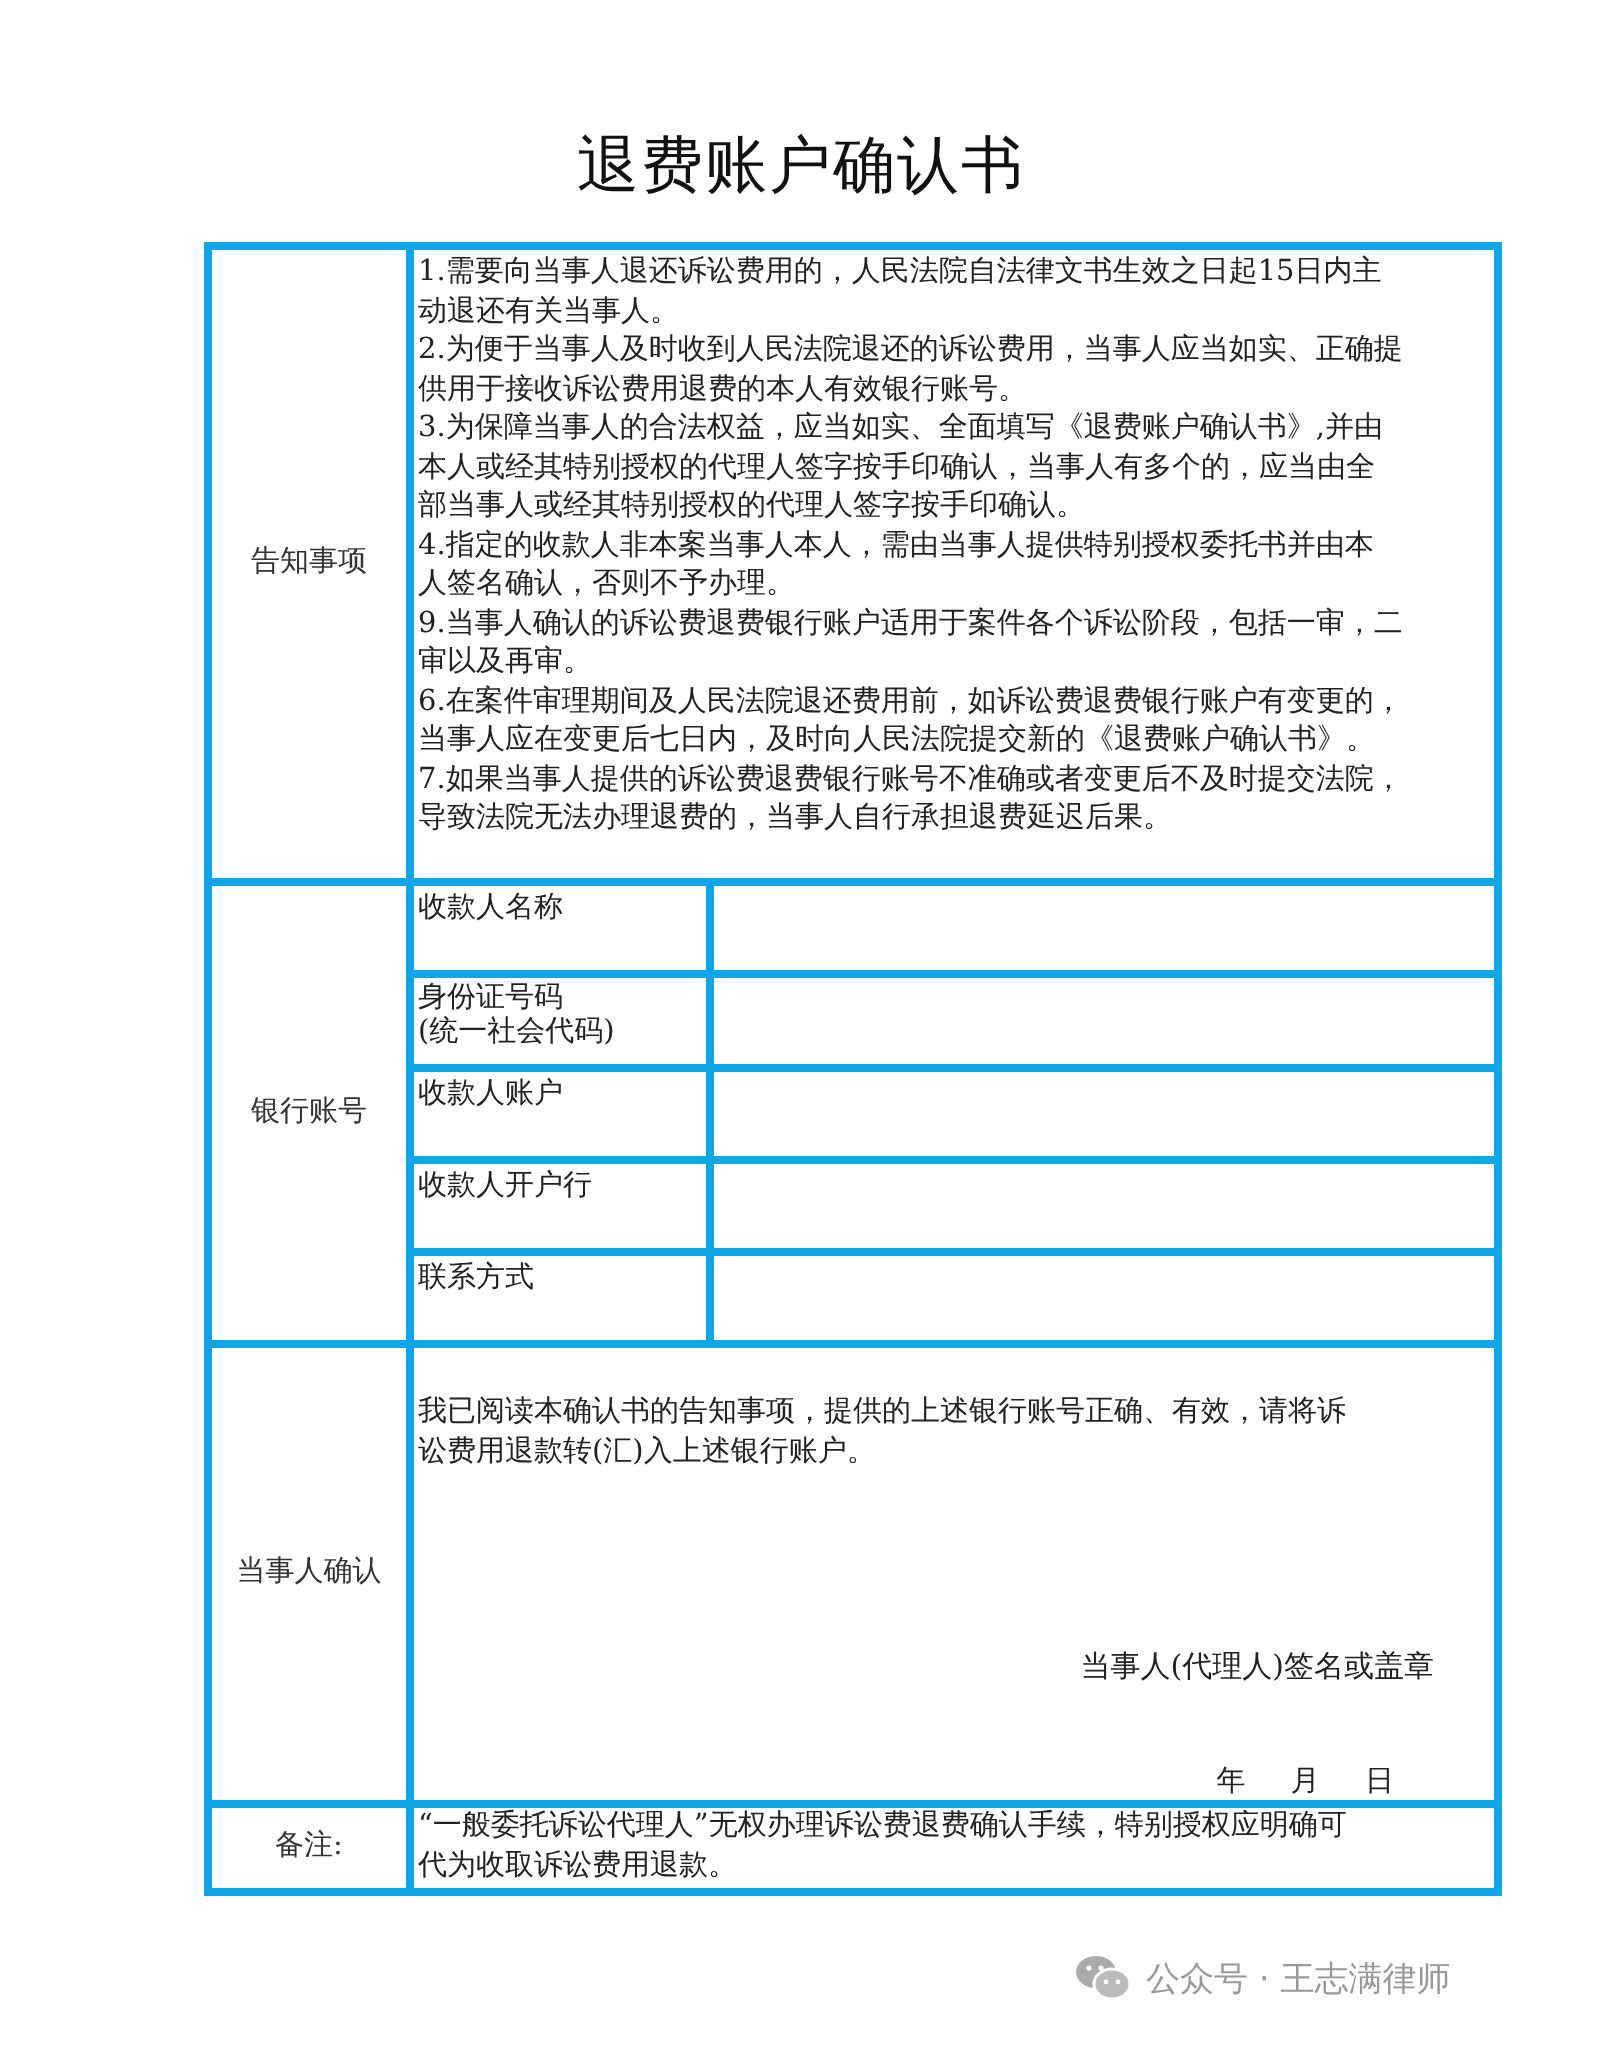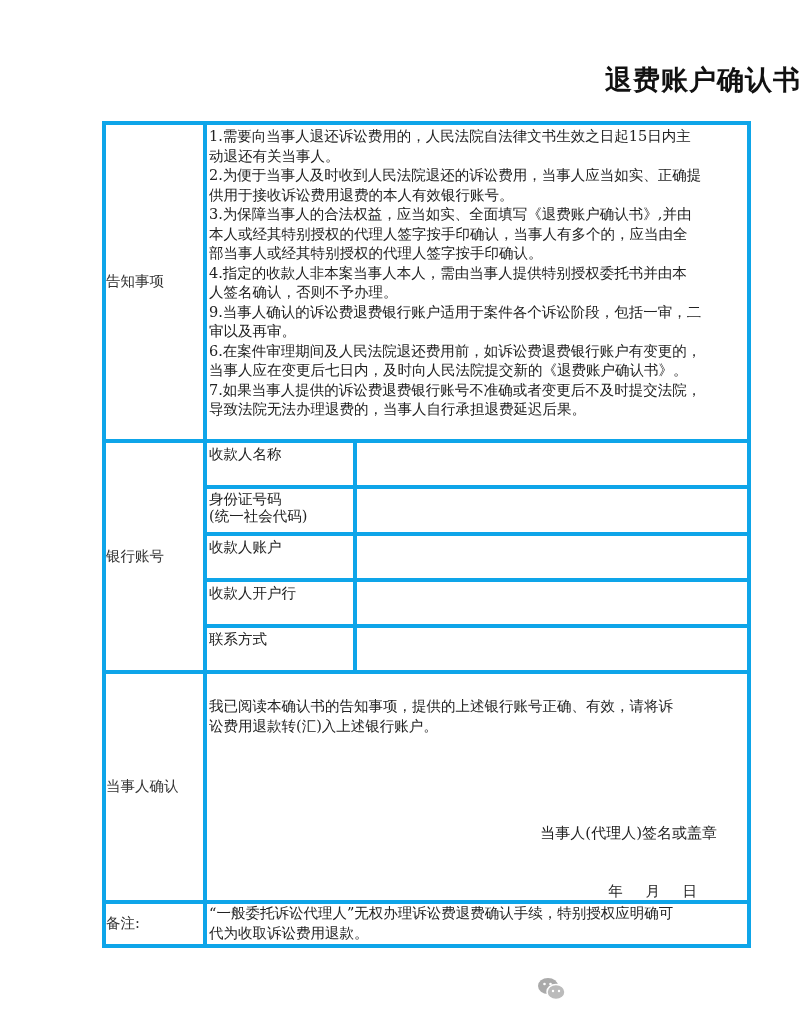--- a/index.html
+++ b/index.html
@@ -1,25 +1,25 @@
 <!DOCTYPE html>
 <html><head>
 <meta charset="utf-8">
 <style>
   html, body { margin: 0; padding: 0; background: #ffffff; }
   body { width: 801px; height: 1024px; position: relative; overflow: hidden;
          font-family: "DejaVu Serif", "Liberation Serif", serif; color: #222; }
-  .title { position: absolute; left: 0; width: 801px; top: 62px; text-align: right;
-           font-family: "DejaVu Sans", "Liberation Sans", sans-serif; font-weight: bold;
-           font-size: 27px; color: #111; letter-spacing: 1px; }
+  .title { position: absolute; left: 0; width: 801px; top: 62px; text-align: center;
+           font-family: "DejaVu Sans", "Liberation Sans", sans-serif; font-weight: normal;
+           font-size: 31px; color: #111; letter-spacing: 1px; }
   table.form { position: absolute; left: 102px; top: 121px; width: 645px;
                border-collapse: collapse; table-layout: fixed; }
   table.form td { border: 4px solid #0ea5e9; padding: 0 0 0 2px; vertical-align: top;
                   font-size: 14.5px; line-height: 19.5px; }
-  td.side { vertical-align: middle !important; padding: 0 !important;
+  td.side { text-align: center; vertical-align: middle !important; padding: 0 !important;
             font-family: "DejaVu Sans", "Liberation Sans", sans-serif; font-size: 14px; color: #333; }
   .notice-line { display: block; }
   td.sublabel { height: 40px; }
   td.sublabel2 { height: 40px; }
   td.field { border-left: 1px solid #999 !important; }
   .confirm-cell { position: relative; height: 226px; }
   .confirm-text { position: absolute; left: 2px; top: 22px; width: 520px; font-size: 14.5px; line-height: 20px; }
   .sign { position: absolute; right: 30px; top: 150px; font-size: 15px; }
   .date { position: absolute; right: 50px; top: 208px; font-size: 14.5px; word-spacing: 18px; }
   .note-text { font-size: 14.5px; line-height: 19.5px; }
@@ -110,13 +110,14 @@
 
 <div class="watermark">
   <svg width="30" height="24" viewBox="0 0 30 24">
     <ellipse cx="11" cy="9" rx="10" ry="8" fill="#aaa"></ellipse>
     <ellipse cx="19" cy="15" rx="9" ry="7.5" fill="#bbb" stroke="#fff" stroke-width="1.5"></ellipse>
     <circle cx="7.5" cy="7" r="1.3" fill="#fff"></circle>
     <circle cx="13.5" cy="7" r="1.3" fill="#fff"></circle>
     <circle cx="16" cy="14" r="1.2" fill="#fff"></circle>
     <circle cx="22" cy="14" r="1.2" fill="#fff"></circle>
   </svg>
+  <span>公众号 · 王志满律师</span>
 </div>
 
 </body></html>

